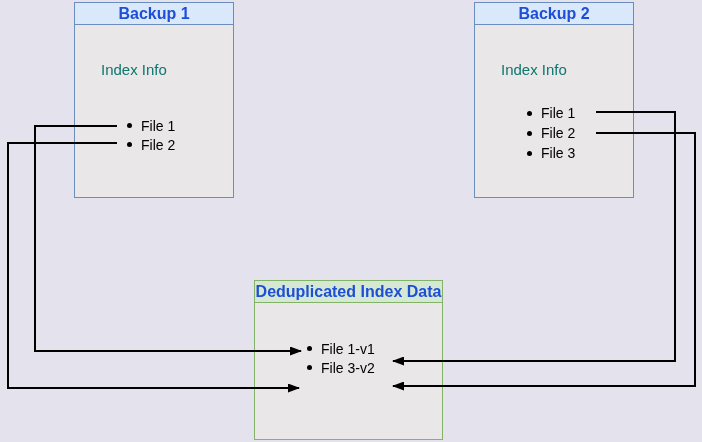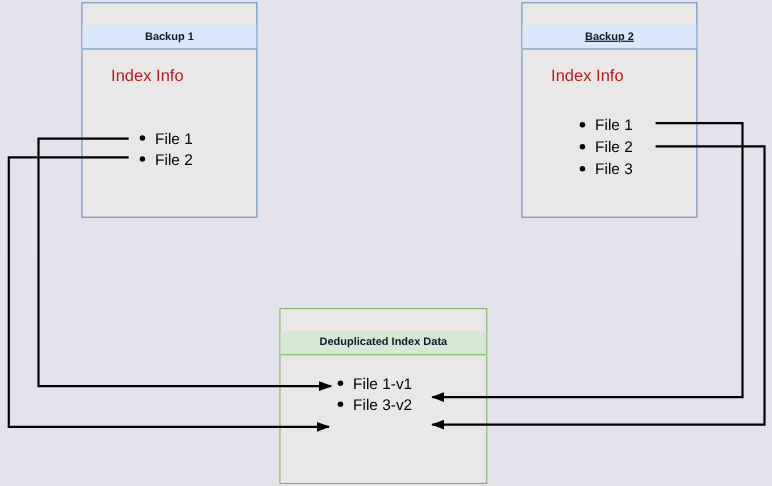--- a/index.html
+++ b/index.html
@@ -29,38 +29,37 @@
     border: 1px solid var(--blue-border);
   }
   .box.green { border-color: var(--green-border); }
 
   .box-header {
     width: 100%;
     height: 22px;
     display: flex;
     align-items: center;
     justify-content: center;
-    font-size: 10px;
+    font-size: 16px;
     font-weight: bold;
-    color: #0f172a;
+    color: #1d4ed8;
     background: var(--blue-header-bg);
     border-bottom: 1px solid var(--blue-border);
-    margin-top: 20px;
   }
   .box.green .box-header {
     background: var(--green-header-bg);
     border-bottom-color: var(--green-border);
   }
 
   .box-label {
     position: absolute;
     left: 26px;
     top: 58px;
     font-size: 15px;
-    color: #b91c1c;
+    color: #0f766e;
     white-space: nowrap;
   }
 
   ul.items {
     position: absolute;
     list-style: none;
     font-size: 14px;
     color: #000;
   }
   ul.items li {
@@ -111,21 +110,21 @@
         <span class="dot"></span>
         <span>File 1</span>
       </li>
       <li>
         <span class="dot"></span>
         <span>File 2</span>
       </li>
     </ul>
   </div>
 
-  <div class="box blue" style="left:474px; top:2px; width:160px; height:196px;text-decoration:underline;">
+  <div class="box blue" style="left:474px; top:2px; width:160px; height:196px;">
     <div class="box-header">Backup 2</div>
     <div class="box-label">Index Info</div>
     <ul class="items items-b2">
       <li>
         <span class="dot"></span>
         <span>File 1</span>
       </li>
       <li>
         <span class="dot"></span>
         <span>File 2</span>

